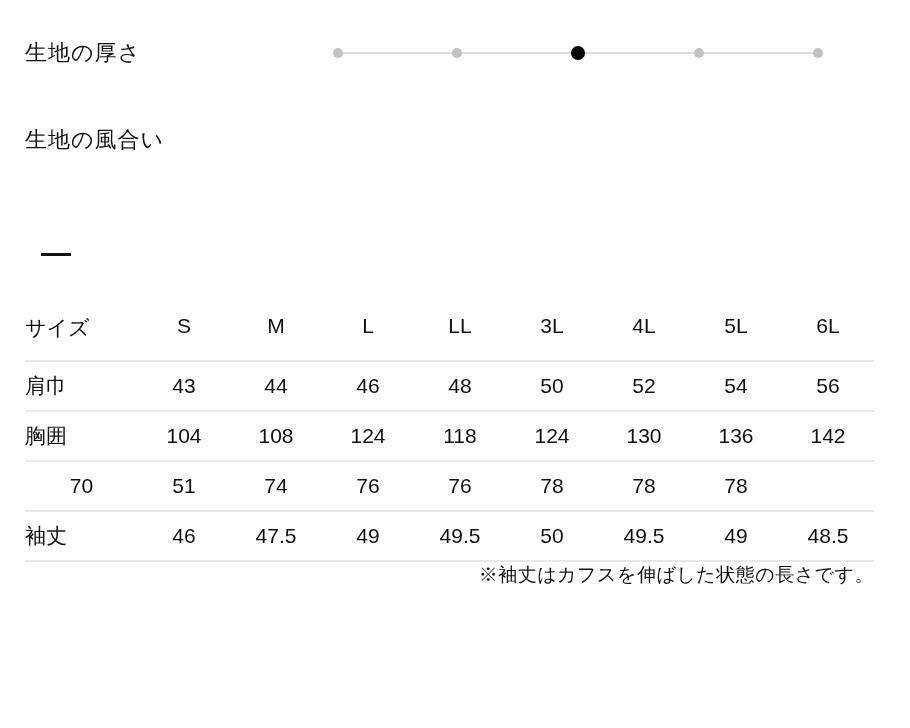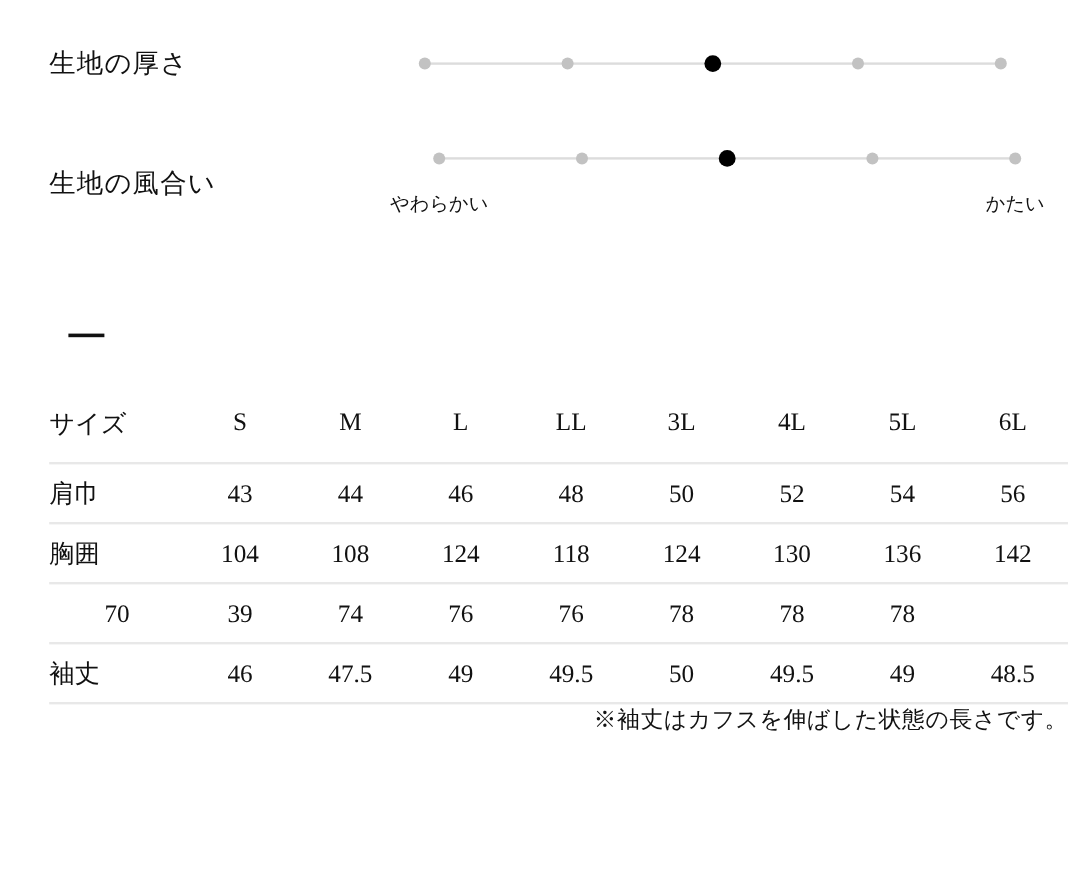--- a/index.html
+++ b/index.html
@@ -2,23 +2,23 @@
 <html><head>
 <meta charset="utf-8">
 <style>
   * { margin: 0; padding: 0; box-sizing: border-box; }
   html, body { background: #fff; }
   .page {
     position: relative;
     width: 910px;
     height: 728px;
     background: #fff;
-    font-family: Liberation Serif, serif;
+    font-family: Liberation Sans, sans-serif;
     color: var(--text, #111);
-    padding: 38px 36px 0 41px;
+    padding: 38px 36px 0 25px;
     overflow: hidden;
   }
 
   
   .fabric-row { display: flex; align-items: center; }
   .fabric-row + .fabric-row { margin-top: 57px; gap: 12px; }
   .fabric-label { width: 308px; font-size: 22px; letter-spacing: 1px; }
   .scale { width: 490px; }
   .dots {
     position: relative;
@@ -102,34 +102,20 @@
           <span class="dot"></span>
           <span class="dot active"></span>
           <span class="dot"></span>
           <span class="dot"></span>
         </div>
     </div>
   </div>
 
   <div class="fabric-row">
     <div class="fabric-label">生地の風合い</div>
-    <div class="scale">
-      <div class="dots">
-        <span class="track"></span>
-      <span class="dot"></span>
-          <span class="dot"></span>
-          <span class="dot active"></span>
-          <span class="dot"></span>
-          <span class="dot"></span>
-        </div>
-      <div class="endpoints">
-        <span class="endpoint-left">やわらかい</span>
-        <span class="endpoint-right">かたい</span>
-      </div>
-    </div>
   </div>
 
   <div class="section-header">
     <button class="collapse-btn">
       <span class="minus-bar"></span>
     </button>
   </div>
 
   <div class="size-table">
     <div class="trow head">
@@ -161,21 +147,21 @@
           <div class="cell">108</div>
           <div class="cell">124</div>
           <div class="cell">118</div>
           <div class="cell">124</div>
           <div class="cell">130</div>
           <div class="cell">136</div>
           <div class="cell">142</div>
         </div>
         <div class="trow">
           <div class="cell">70</div>
-          <div class="cell">39</div>
+          <div class="cell">51</div>
           <div class="cell">74</div>
           <div class="cell">76</div>
           <div class="cell">76</div>
           <div class="cell">78</div>
           <div class="cell">78</div>
           <div class="cell">78</div>
         </div>
         <div class="trow">
           <div class="cell label-col">袖丈</div>
           <div class="cell">46</div>

